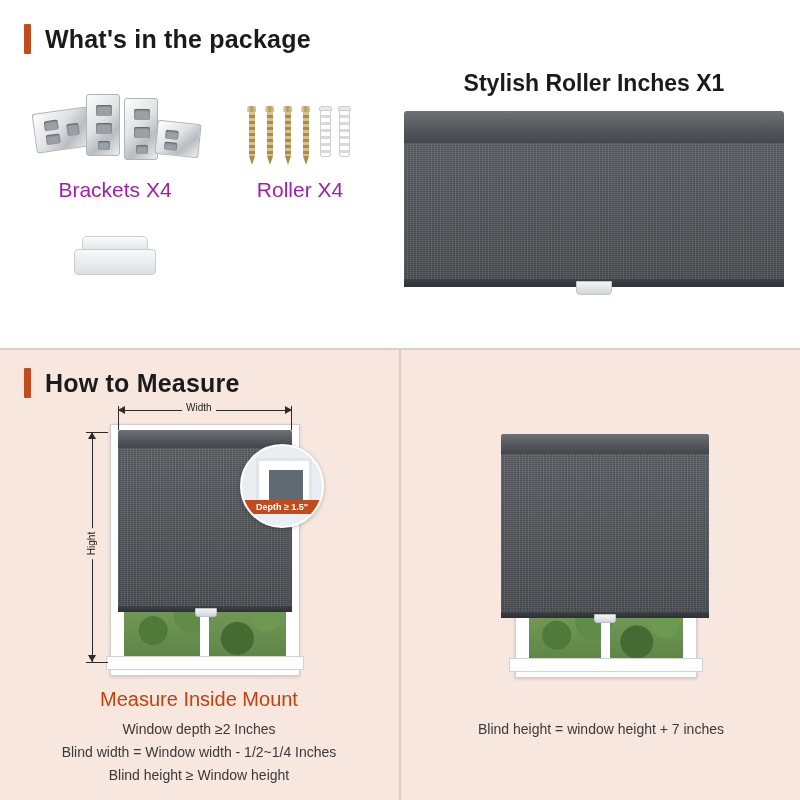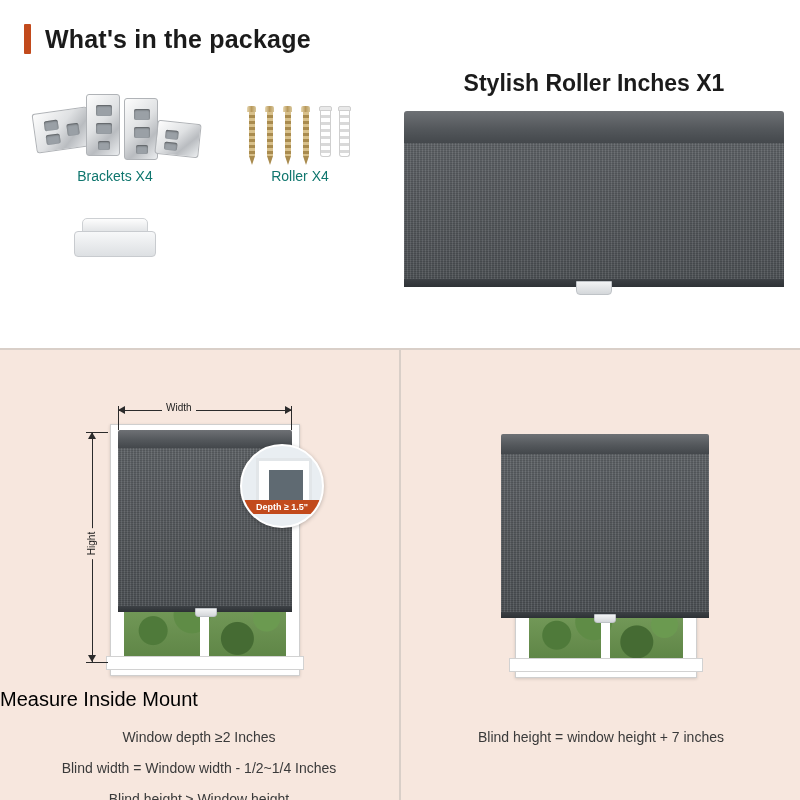--- a/index.html
+++ b/index.html
@@ -18,21 +18,21 @@
   }
   .sec-heading { display: flex; align-items: center; gap: 14px; }
   .heading-bar { width: 7px; height: 30px; background: #c24a1c; border-radius: 1px; }
   .heading-text { font-size: 25px; color: #1b1b1b; font-weight: 600; letter-spacing: .2px; }
 
   .pkg-heading { position: absolute; left: 24px; top: 24px; }
 
   .parts-col { position: absolute; left: 20px; top: 88px; width: 370px; }
   .parts-row { display: flex; }
   .part { text-align: center; }
-  .part-label { font-size: 14px; color: #0f766e; }
+  .part-label { font-size: 21px; color: #a21caf; margin-top: 10px; }
 
   
   .brackets-art { position: relative; width: 175px; height: 80px; }
   .bkt { position: absolute; }
   .bkt-body {
     background: linear-gradient(135deg,#fdfdfd 0%,#dfe1e3 45%,#b9bcc0 70%,#eceef0 100%);
     border: 1px solid #b0b3b7; border-radius: 3px;
   }
   .bkt-hole {
     position: absolute; background:#9aa0a6; border-radius: 2px;
@@ -102,23 +102,23 @@
   .vdivider { position:absolute; left:399px; top:350px; width:2px; height:450px; background:#d9cfc8; }
 
   
   .sec-measure { position:absolute; left:0; top:350px; width:800px; height:450px; background:#f7e7de; }
   .measure-heading { position:absolute; left:24px; top:18px; }
 
   .panel { position:absolute; top:56px; width:398px; height:394px; }
   .panel-left { left:0; }
   .panel-right { left:402px; }
 
-  .panel-caption { position:absolute; width:100%; text-align:left; font-size:20px; color:#000000; }
+  .panel-caption { position:absolute; width:100%; text-align:center; font-size:20px; color:#c2410c; }
   .panel-lines { position:absolute; width:100%; text-align:center; }
-  .panel-lines div { font-size:14px; color:#3a3a3a; line-height:23px;margin-top:8px; }
+  .panel-lines div { font-size:14px; color:#3a3a3a; line-height:23px; }
 
   
   .scene { position:absolute; }
   .win-frame {
     position:absolute;
     background:#ffffff; border:1px solid #cfcfcf;
     box-shadow: 0 1px 3px rgba(0,0,0,.15);
   }
   .win-glass {
     position:absolute; background: linear-gradient(180deg,#bcd6ef 0%,#cfe3c3 45%,#8fae6f 100%);
@@ -282,20 +282,24 @@
         <div class="shade-bottom"></div>
         <div class="shade-tab"></div>
       </div>
     </div>
   </section>
 
   <div class="hdivider"></div>
 
   <section class="sec-measure">
 
+    <div class="sec-heading measure-heading">
+      <div class="heading-bar"></div>
+      <div class="heading-text">How to Measure</div>
+    </div>
 
     <div class="panel panel-left">
 
       <div class="scene" style="left:100px; top:10px; width:210px; height:260px;">
 
         <div class="win-frame" style="left:10px; top:8px; width:190px; height:252px;">
         </div>
         <div class="win-glass" style="left:24px; top:22px; width:162px; height:224px;">
           <div class="foliage"></div>
         </div>
@@ -305,21 +309,21 @@
         <div class="blind-head" style="left:18px; top:14px; width:174px; height:18px;"></div>
         <div class="blind-body" style="left:18px; top:32px; width:174px; height:158px;"></div>
         <div class="blind-rail" style="left:18px; top:190px; width:174px; height:6px;"></div>
         <div class="blind-tab" style="left:95px; top:192px; width:22px; height:9px;"></div>
 
         <div class="dim-line" style="left:18px; top:-6px; width:174px; height:1px;"></div>
         <div class="arrow arrow-l" style="left:18px; top:-10px;"></div>
         <div class="arrow arrow-r" style="left:185px; top:-10px;"></div>
         <div class="dim-line" style="left:18px; top:-10px; width:1px; height:24px;"></div>
         <div class="dim-line" style="left:191px; top:-10px; width:1px; height:24px;"></div>
-        <div class="dim-label" style="left:62px; top:-14px;">Width</div>
+        <div class="dim-label" style="left:82px; top:-14px;">Width</div>
 
         <div class="dim-line" style="left:-8px; top:16px; width:1px; height:230px;"></div>
         <div class="arrow arrow-u" style="left:-12px; top:16px;"></div>
         <div class="arrow arrow-d" style="left:-12px; top:239px;"></div>
         <div class="dim-line" style="left:-14px; top:16px; width:22px; height:1px;"></div>
         <div class="dim-line" style="left:-14px; top:246px; width:22px; height:1px;"></div>
         <div class="dim-label" style="left:-24px; top:122px; transform:rotate(-90deg); transform-origin:center;">Hight</div>
 
         <div class="callout-leader" style="left:150px; top:52px; width:28px; height:2px; transform:rotate(-25deg);"></div>
         <div class="callout" style="left:140px; top:28px;">

